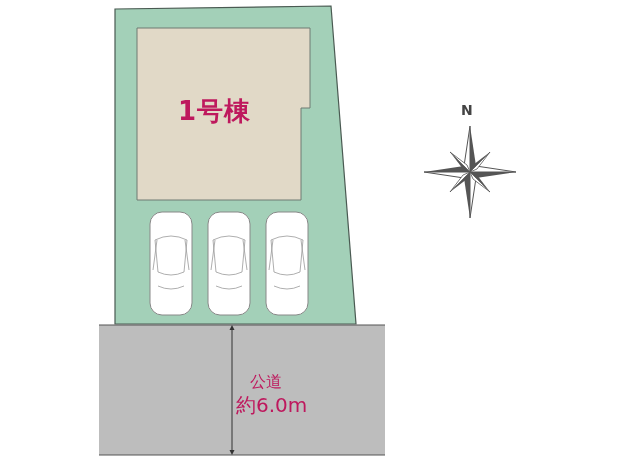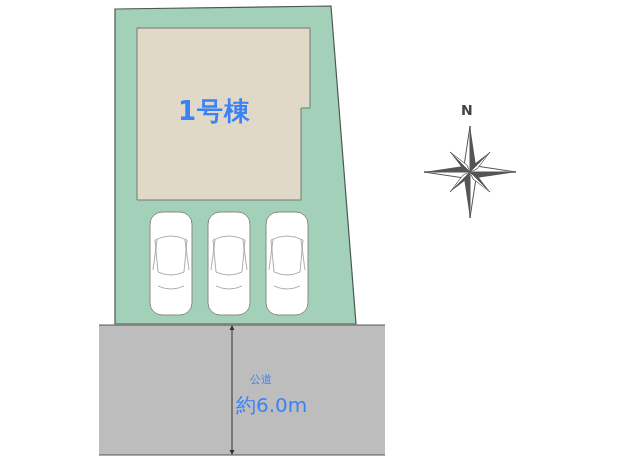--- a/index.html
+++ b/index.html
@@ -1,20 +1,20 @@
 <!DOCTYPE html>
 <html><head>
 <meta charset="utf-8">
 <style>
   html,body{margin:0;padding:0;background:#fff;}
   body{width:620px;height:465px;position:relative;overflow:hidden;font-family:"DejaVu Sans","Liberation Sans",sans-serif;}
   svg{position:absolute;left:0;top:0;}
-  .lbl{position:absolute;color:#3b82f6;white-space:nowrap;}
+  .lbl{position:absolute;color:#be185d;white-space:nowrap;}
   .building-label{left:178px;top:94px;font-size:26px;font-weight:bold;letter-spacing:1px;}
-  .road-name{left:250px;top:372px;font-size:11px;}
+  .road-name{left:250px;top:372px;font-size:16px;}
   .road-width{left:236px;top:392px;font-size:20px;}
   .north{left:461px;top:102px;font-size:14px;font-weight:bold;color:#444;}
 </style>
 </head>
 <body>
 
 <svg width="620" height="465" viewBox="0 0 620 465">
 
   <polygon points="115,9 331,6 356,324 115,324" fill="#a3d0b8" stroke="#4a5a52" stroke-width="1.2"></polygon>
 

